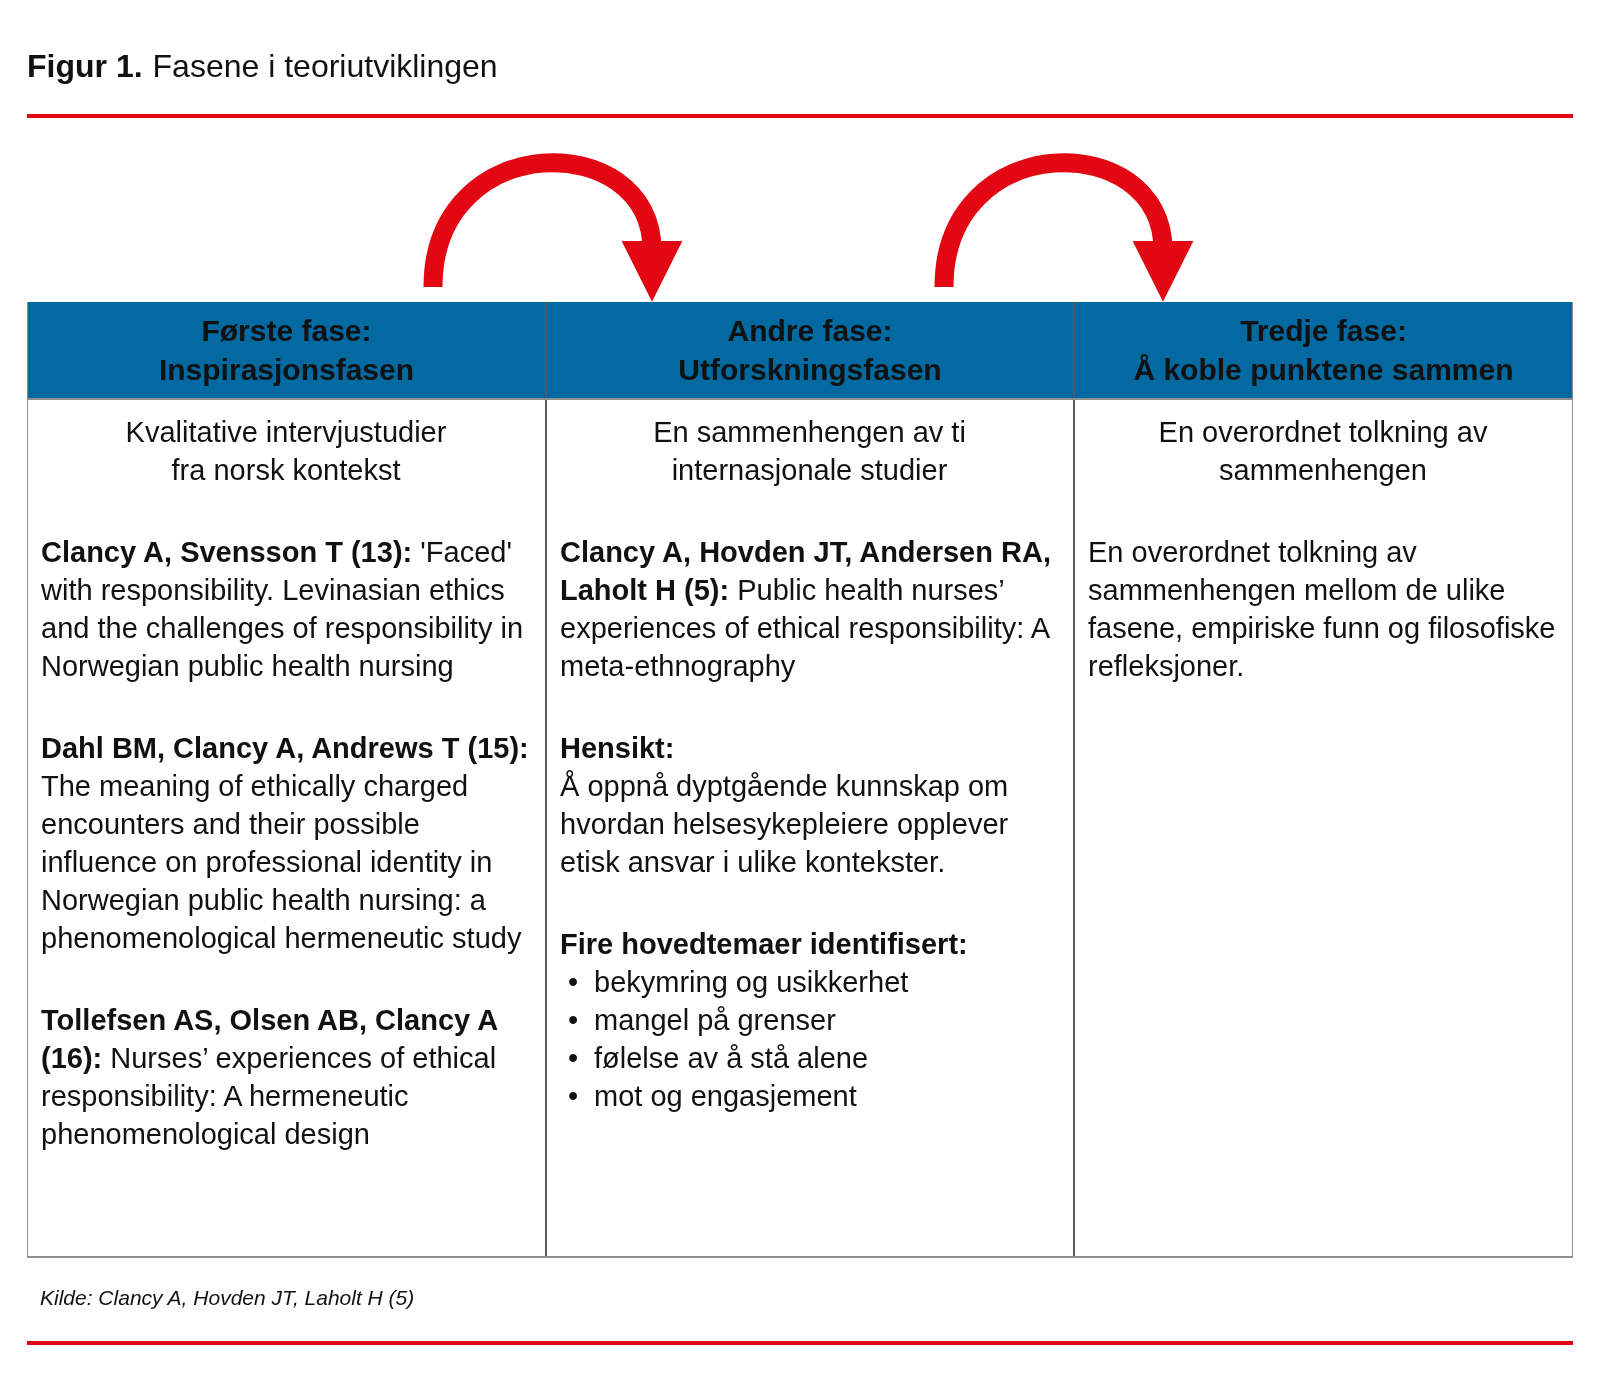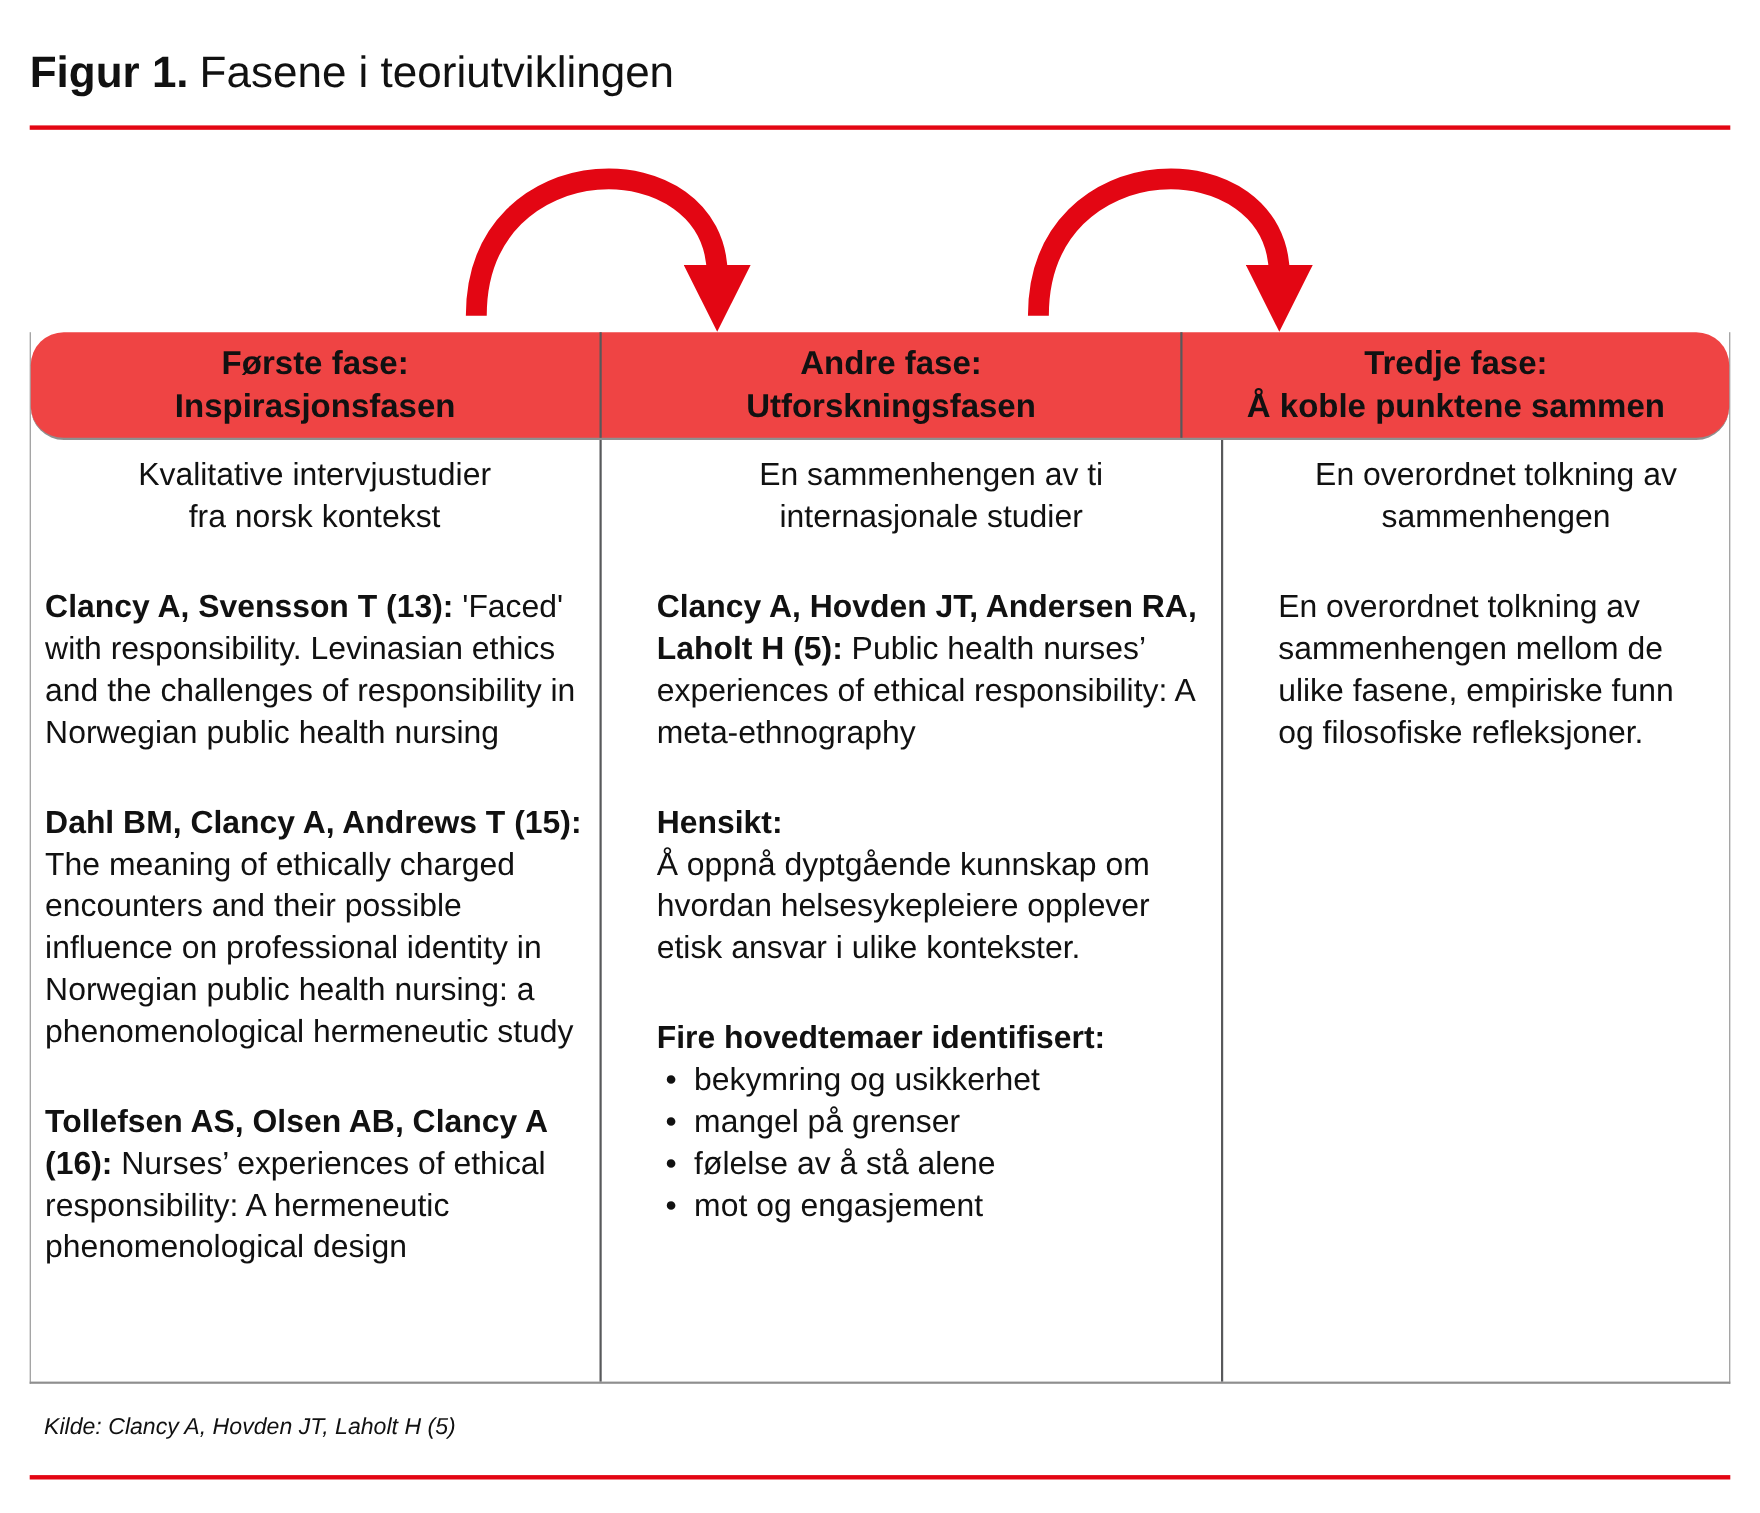--- a/index.html
+++ b/index.html
@@ -1,43 +1,43 @@
 <!DOCTYPE html>
 <html lang="no"><head>
 <meta charset="utf-8">
 <style>
   html,body { margin:0; padding:0; background:#ffffff; }
   .page {
     position:relative; width:1600px; height:1375px; background:#ffffff;
     font-family:"Liberation Sans", sans-serif; color:#111111; overflow:hidden;
   }
-  .figure-title { position:absolute; left:27px; top:46px; font-size:40px; line-height:40px; }
+  .figure-title { position:absolute; left:27px; top:46px; font-size:32px; line-height:40px; }
   .figure-title .label { font-weight:bold; }
   .figure-title .rest { margin-left:10px; }
 
   .rule { position:absolute; left:27px; width:1546px; height:4px; background:#e30613; }
   .rule.top { top:114px; }
   .rule.bottom { top:1341px; }
 
   .arrows { position:absolute; left:0; top:0; width:1600px; height:320px; }
 
   .table {
     position:absolute; left:27px; top:302px; width:1546px; height:956px;
     box-sizing:border-box; display:flex; flex-direction:column;
     border-left:1px solid #8f8f8f; border-right:1px solid #8f8f8f; border-bottom:2px solid #8f8f8f;
   }
-  .header-row { display:flex; height:98px; flex:0 0 auto; background:#ef4444; border-bottom:2px solid #8f8f8f; box-sizing:border-box;border-radius:30px; }
+  .header-row { display:flex; height:98px; flex:0 0 auto; background:#0369a1; border-bottom:2px solid #8f8f8f; box-sizing:border-box; }
   .header-cell {
     box-sizing:border-box; display:flex; flex-direction:column; justify-content:center;
     text-align:center; font-weight:bold; font-size:30px; line-height:39px;
   }
   .c1 { width:519px; } .c2 { width:528px; } .c3 { flex:1; }
   .header-cell.c1, .header-cell.c2 { border-right:2px solid #58595b; }
 
-  .body-row { display:flex; flex:1 1 auto;gap:37px; }
+  .body-row { display:flex; flex:1 1 auto; }
   .body-cell { box-sizing:border-box; padding:13px 14px 0 13px; font-size:29px; line-height:38px; }
   .body-cell.c1, .body-cell.c2 { border-right:2px solid #58595b; }
 
   .subtitle { text-align:center; }
   .entry, .block { margin-top:44px; }
   .authors { font-weight:bold; }
   .work-title { }
   .block-label { font-weight:bold; display:block; }
 
   ul.themes { list-style:none; margin:0; padding:0; }

